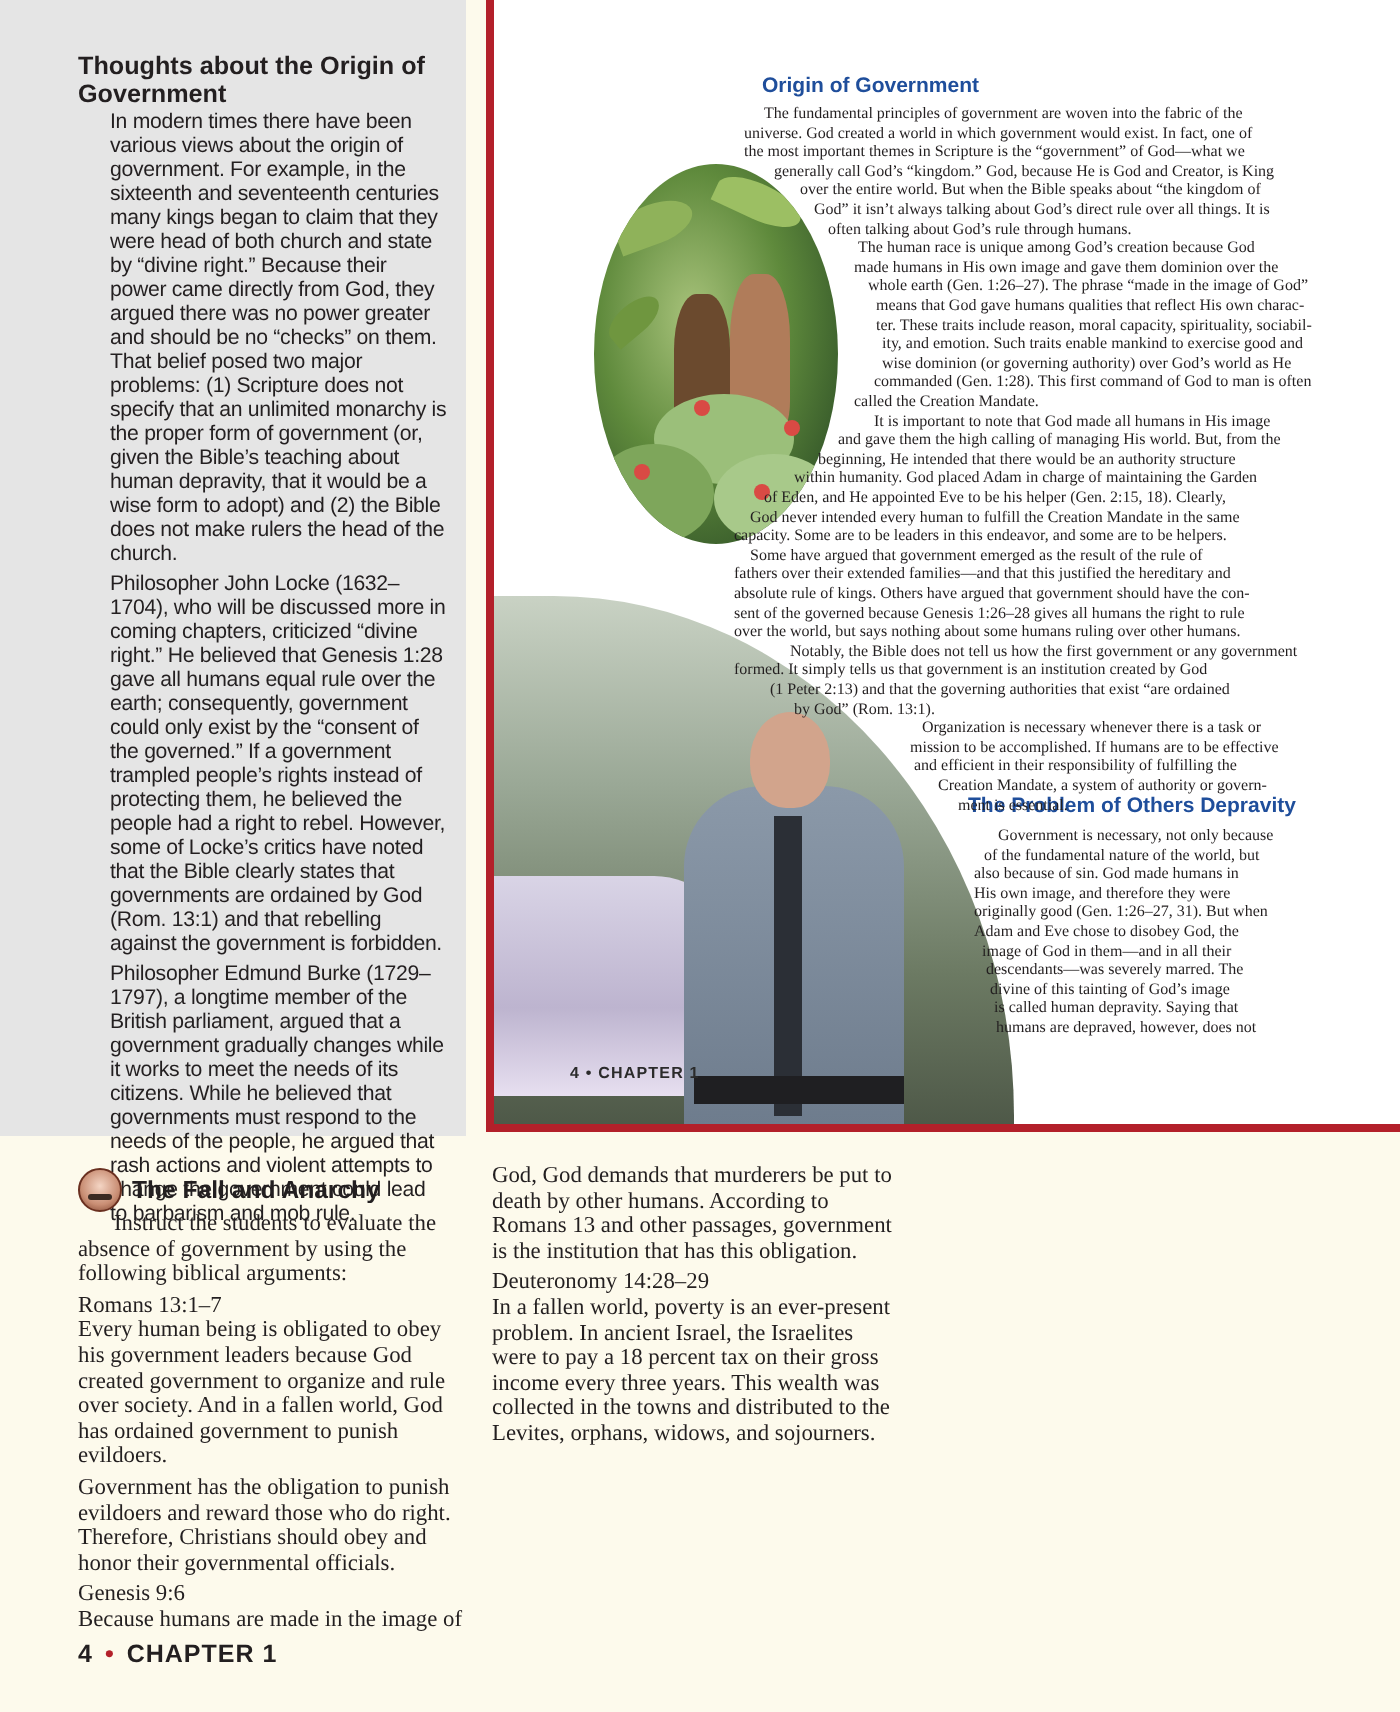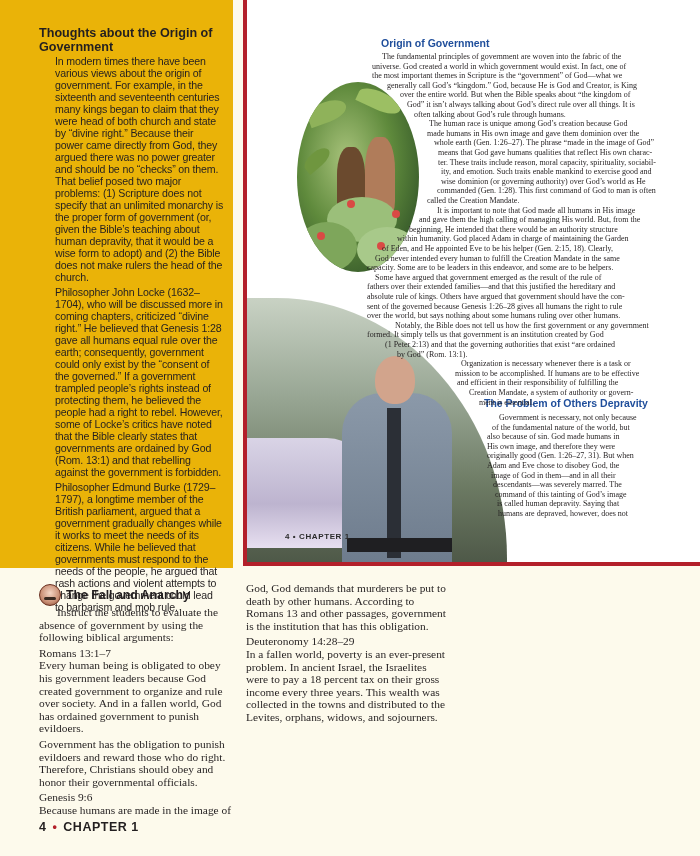--- a/index.html
+++ b/index.html
@@ -1,19 +1,19 @@
 <!DOCTYPE html>
 <html><head>
 <meta charset="utf-8">
 <style>
   html, body { margin: 0; padding: 0; }
   body { width: 700px; height: 856px; background: #fdfaec; position: relative; overflow: hidden; font-family: "Liberation Serif", serif; color: #231f20; }
 
   
-  .sidebar { position: absolute; left: 0; top: 0; width: 233px; height: 568px; background: #eab308; }
+  .sidebar { position: absolute; left: 0; top: 0; width: 233px; height: 568px; background: #e5e5e5; }
   .sidebar-inner { position: absolute; left: 39px; top: 26px; width: 185px; font-family: "Liberation Sans", sans-serif; font-size: 10.6px; line-height: 12px; color: #231f20; }
   .sidebar h2 { font-size: 12.6px; line-height: 14px; margin: 0 0 1px 0; font-weight: bold; }
   .sidebar p { margin: 0 0 3px 16px; letter-spacing: -0.15px; }
 
   
   .page-frame { position: absolute; left: 243px; top: 0; width: 457px; height: 566px; background: #ffffff; border-left: 4px solid #b3202a; border-bottom: 4px solid #b3202a; box-sizing: border-box; overflow: hidden; }
 
   .illus-adam { position: absolute; left: 50px; top: 82px; width: 122px; height: 190px; border-radius: 50%; overflow: hidden; background: radial-gradient(ellipse at 40% 40%, #a7c27a 0%, #5f8a3c 45%, #36592a 80%); }
   .illus-adam .leaf { position: absolute; border-radius: 50% 50% 50% 0; background: #7aa04a; }
   .illus-adam .figure { position: absolute; border-radius: 40% 40% 20% 20%; }
@@ -127,21 +127,21 @@
       <div class="line" style="left: 222px; top: 388px; width: 230px;">Creation Mandate, a system of authority or govern-</div>
       <div class="line" style="left: 232px; top: 397.6px; width: 239px;">ment is essential.</div>
       <div class="line" style="left: 252px; top: 413px;">Government is necessary, not only because</div>
       <div class="line" style="left: 245px; top: 422.6px;">of the fundamental nature of the world, but</div>
       <div class="line" style="left: 240px; top: 432.2px;">also because of sin. God made humans in</div>
       <div class="line" style="left: 240px; top: 441.8px;">His own image, and therefore they were</div>
       <div class="line" style="left: 240px; top: 451.4px;">originally good (Gen. 1:26–27, 31). But when</div>
       <div class="line" style="left: 240px; top: 461px;">Adam and Eve chose to disobey God, the</div>
       <div class="line" style="left: 244px; top: 470.6px;">image of God in them—and in all their</div>
       <div class="line" style="left: 246px; top: 480.2px;">descendants—was severely marred. The</div>
-      <div class="line" style="left: 248px; top: 489.8px;">command of this tainting of God’s image</div>
+      <div class="line" style="left: 248px; top: 489.8px;">divine of this tainting of God’s image</div>
       <div class="line" style="left: 250px; top: 499.4px;">is called human depravity. Saying that</div>
       <div class="line" style="left: 251px; top: 509px;">humans are depraved, however, does not</div>
     </div>
 
   <div class="chapter-footer-inner">4 • CHAPTER 1</div>
 </div>
 
 <div class="notes notes-left">
   <div class="heading-row">
     <span class="bible-icon"></span>

